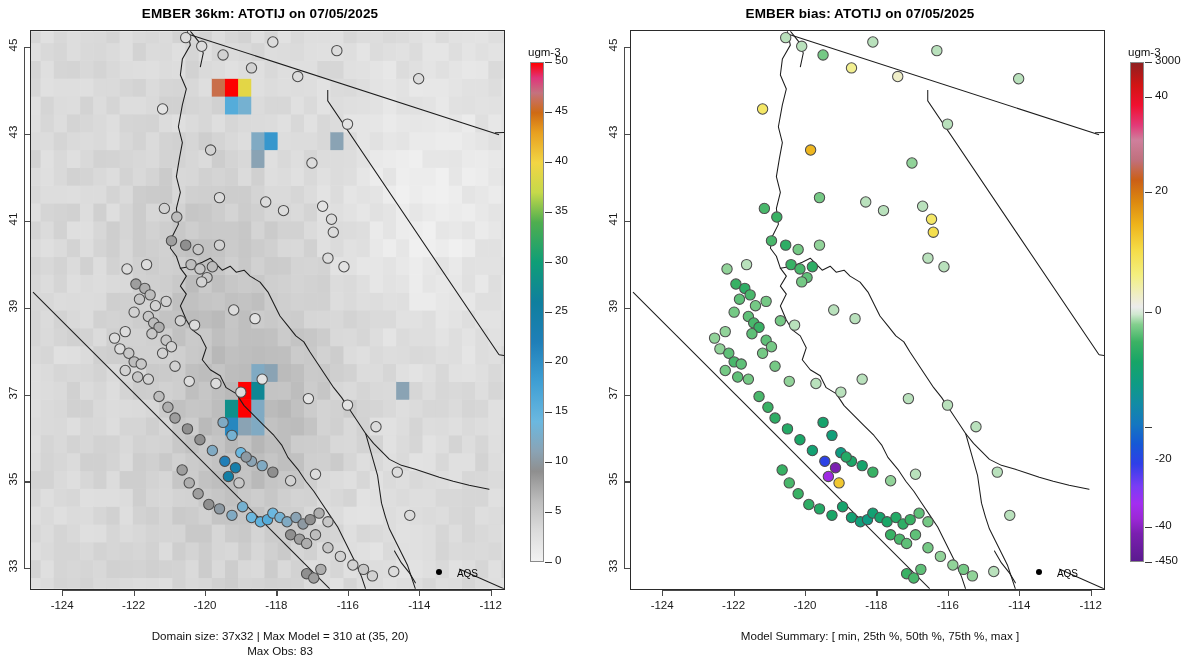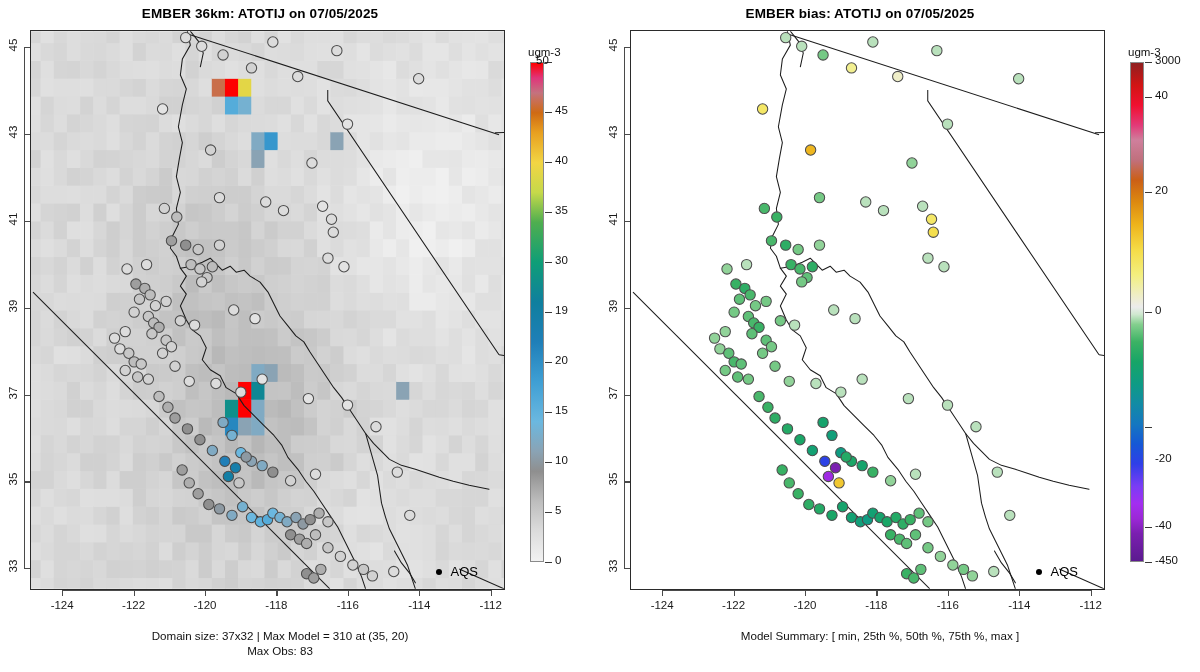--- a/index.html
+++ b/index.html
@@ -41,21 +41,21 @@
   .caption.c2{top:643px;}
 
   
   .cbar-wrap{position:absolute;}
   .cbar-title{position:absolute;font-size:11.5px;color:#111;white-space:nowrap;}
   .cbar{position:absolute;width:14px;border:1px solid #8a8a8a;box-sizing:border-box;}
   .cbar-tick{position:absolute;height:1.2px;width:7px;background:#3a3a3a;}
   .cbar-lab{position:absolute;font-size:11.5px;color:#111;white-space:nowrap;}
 
   
-  .aqs{position:absolute;font-size:13px;color:#000;}
+  .aqs{position:absolute;font-size:10px;color:#000;}
   .aqs-dot{position:absolute;width:6px;height:6px;border-radius:50%;
            background:#000;}
 
   svg{display:block;}
   .coast{fill:none;stroke:#1c1c1c;stroke-width:1.05;stroke-linejoin:round;
          stroke-linecap:round;}
   .border{fill:none;stroke:#1c1c1c;stroke-width:1.05;}
   .pt{stroke:#4d4d4d;stroke-width:1.05;}
 </style>
 </head>
@@ -1468,31 +1468,31 @@
           <div class="cbar-lab" style="left: 555px; top: 554px;">0</div>
           <div class="cbar-tick" style="left: 545px; top: 512px;"></div>
           <div class="cbar-lab" style="left: 555px; top: 504px;">5</div>
           <div class="cbar-tick" style="left: 545px; top: 462px;"></div>
           <div class="cbar-lab" style="left: 555px; top: 454px;">10</div>
           <div class="cbar-tick" style="left: 545px; top: 412px;"></div>
           <div class="cbar-lab" style="left: 555px; top: 404px;">15</div>
           <div class="cbar-tick" style="left: 545px; top: 362px;"></div>
           <div class="cbar-lab" style="left: 555px; top: 354px;">20</div>
           <div class="cbar-tick" style="left: 545px; top: 312px;"></div>
-          <div class="cbar-lab" style="left: 555px; top: 304px;">19</div>
+          <div class="cbar-lab" style="left: 555px; top: 304px;">25</div>
           <div class="cbar-tick" style="left: 545px; top: 262px;"></div>
           <div class="cbar-lab" style="left: 555px; top: 254px;">30</div>
           <div class="cbar-tick" style="left: 545px; top: 212px;"></div>
           <div class="cbar-lab" style="left: 555px; top: 204px;">35</div>
           <div class="cbar-tick" style="left: 545px; top: 162px;"></div>
           <div class="cbar-lab" style="left: 555px; top: 154px;">40</div>
           <div class="cbar-tick" style="left: 545px; top: 112px;"></div>
           <div class="cbar-lab" style="left: 555px; top: 104px;">45</div>
           <div class="cbar-tick" style="left: 545px; top: 62px;"></div>
-          <div class="cbar-lab" style="left: 536px; top: 54px;">50</div>
+          <div class="cbar-lab" style="left: 555px; top: 54px;">50</div>
         </div>
     </div>
 
     <div class="caption c1">Domain size: 37x32 | Max Model = 310 at (35, 20)</div>
     <div class="caption c2">Max Obs: 83</div>
   </div>
 
   <div class="panel panel-right">
 
     <div class="ptitle">EMBER bias: ATOTIJ on 07/05/2025</div>

